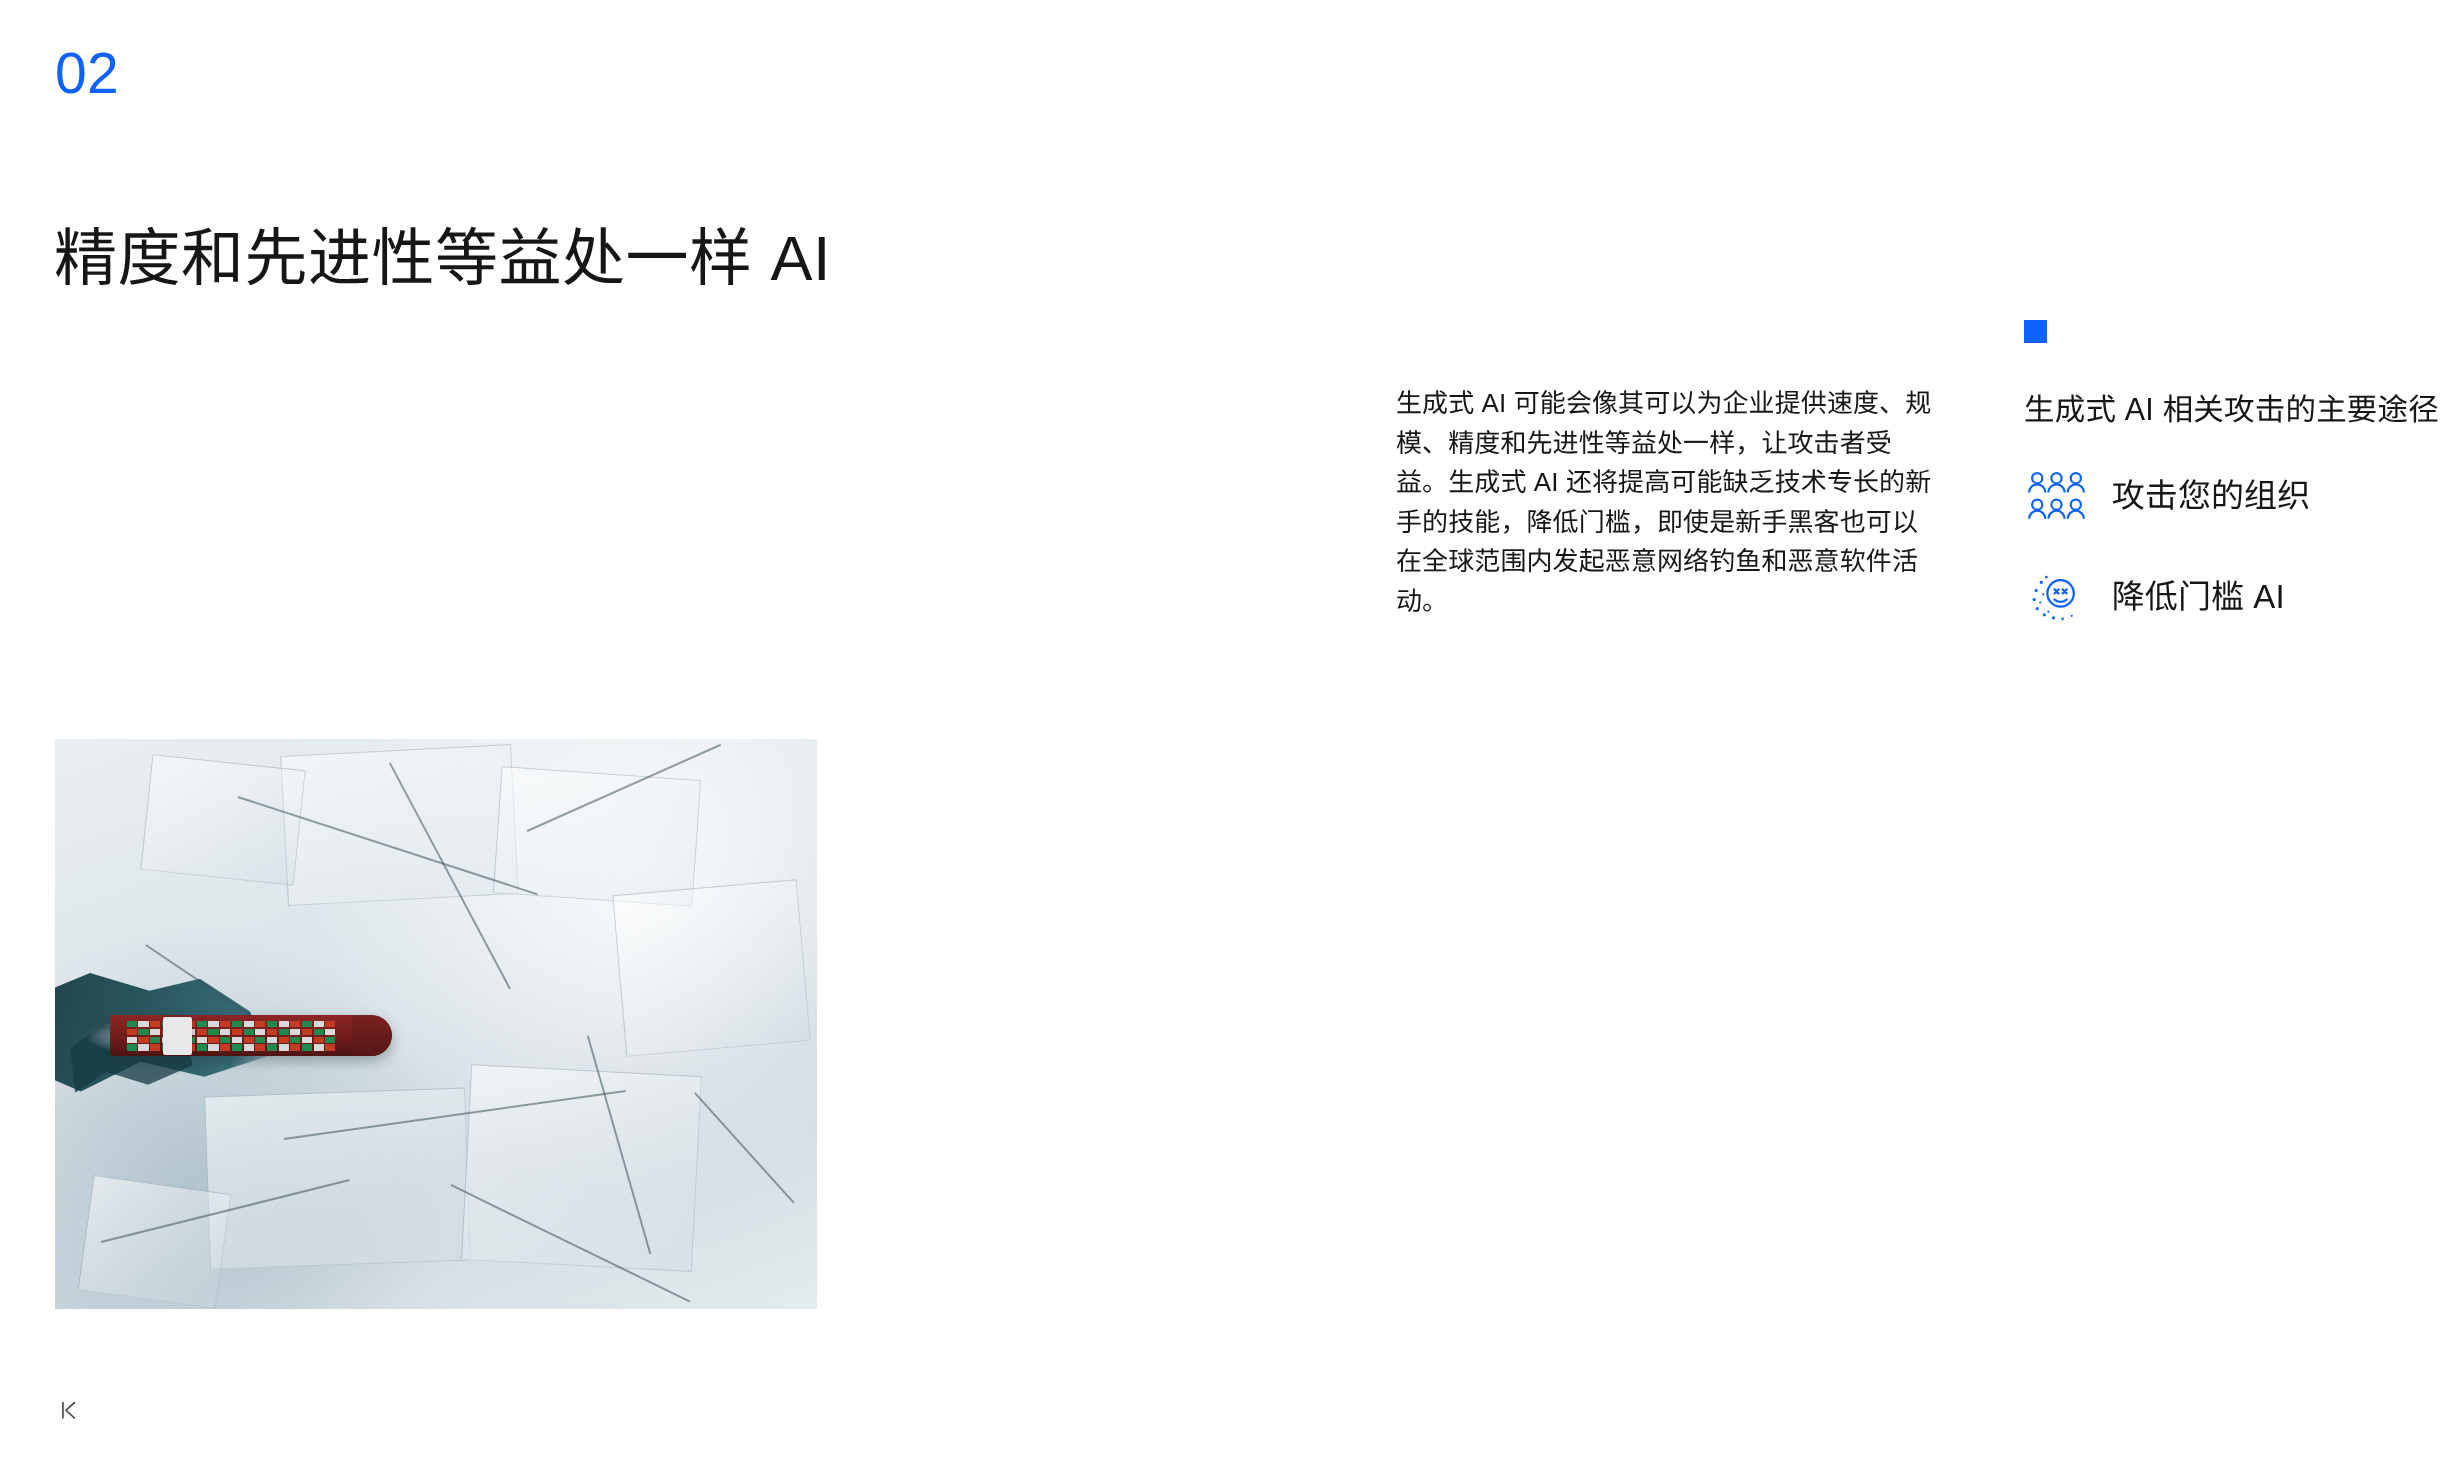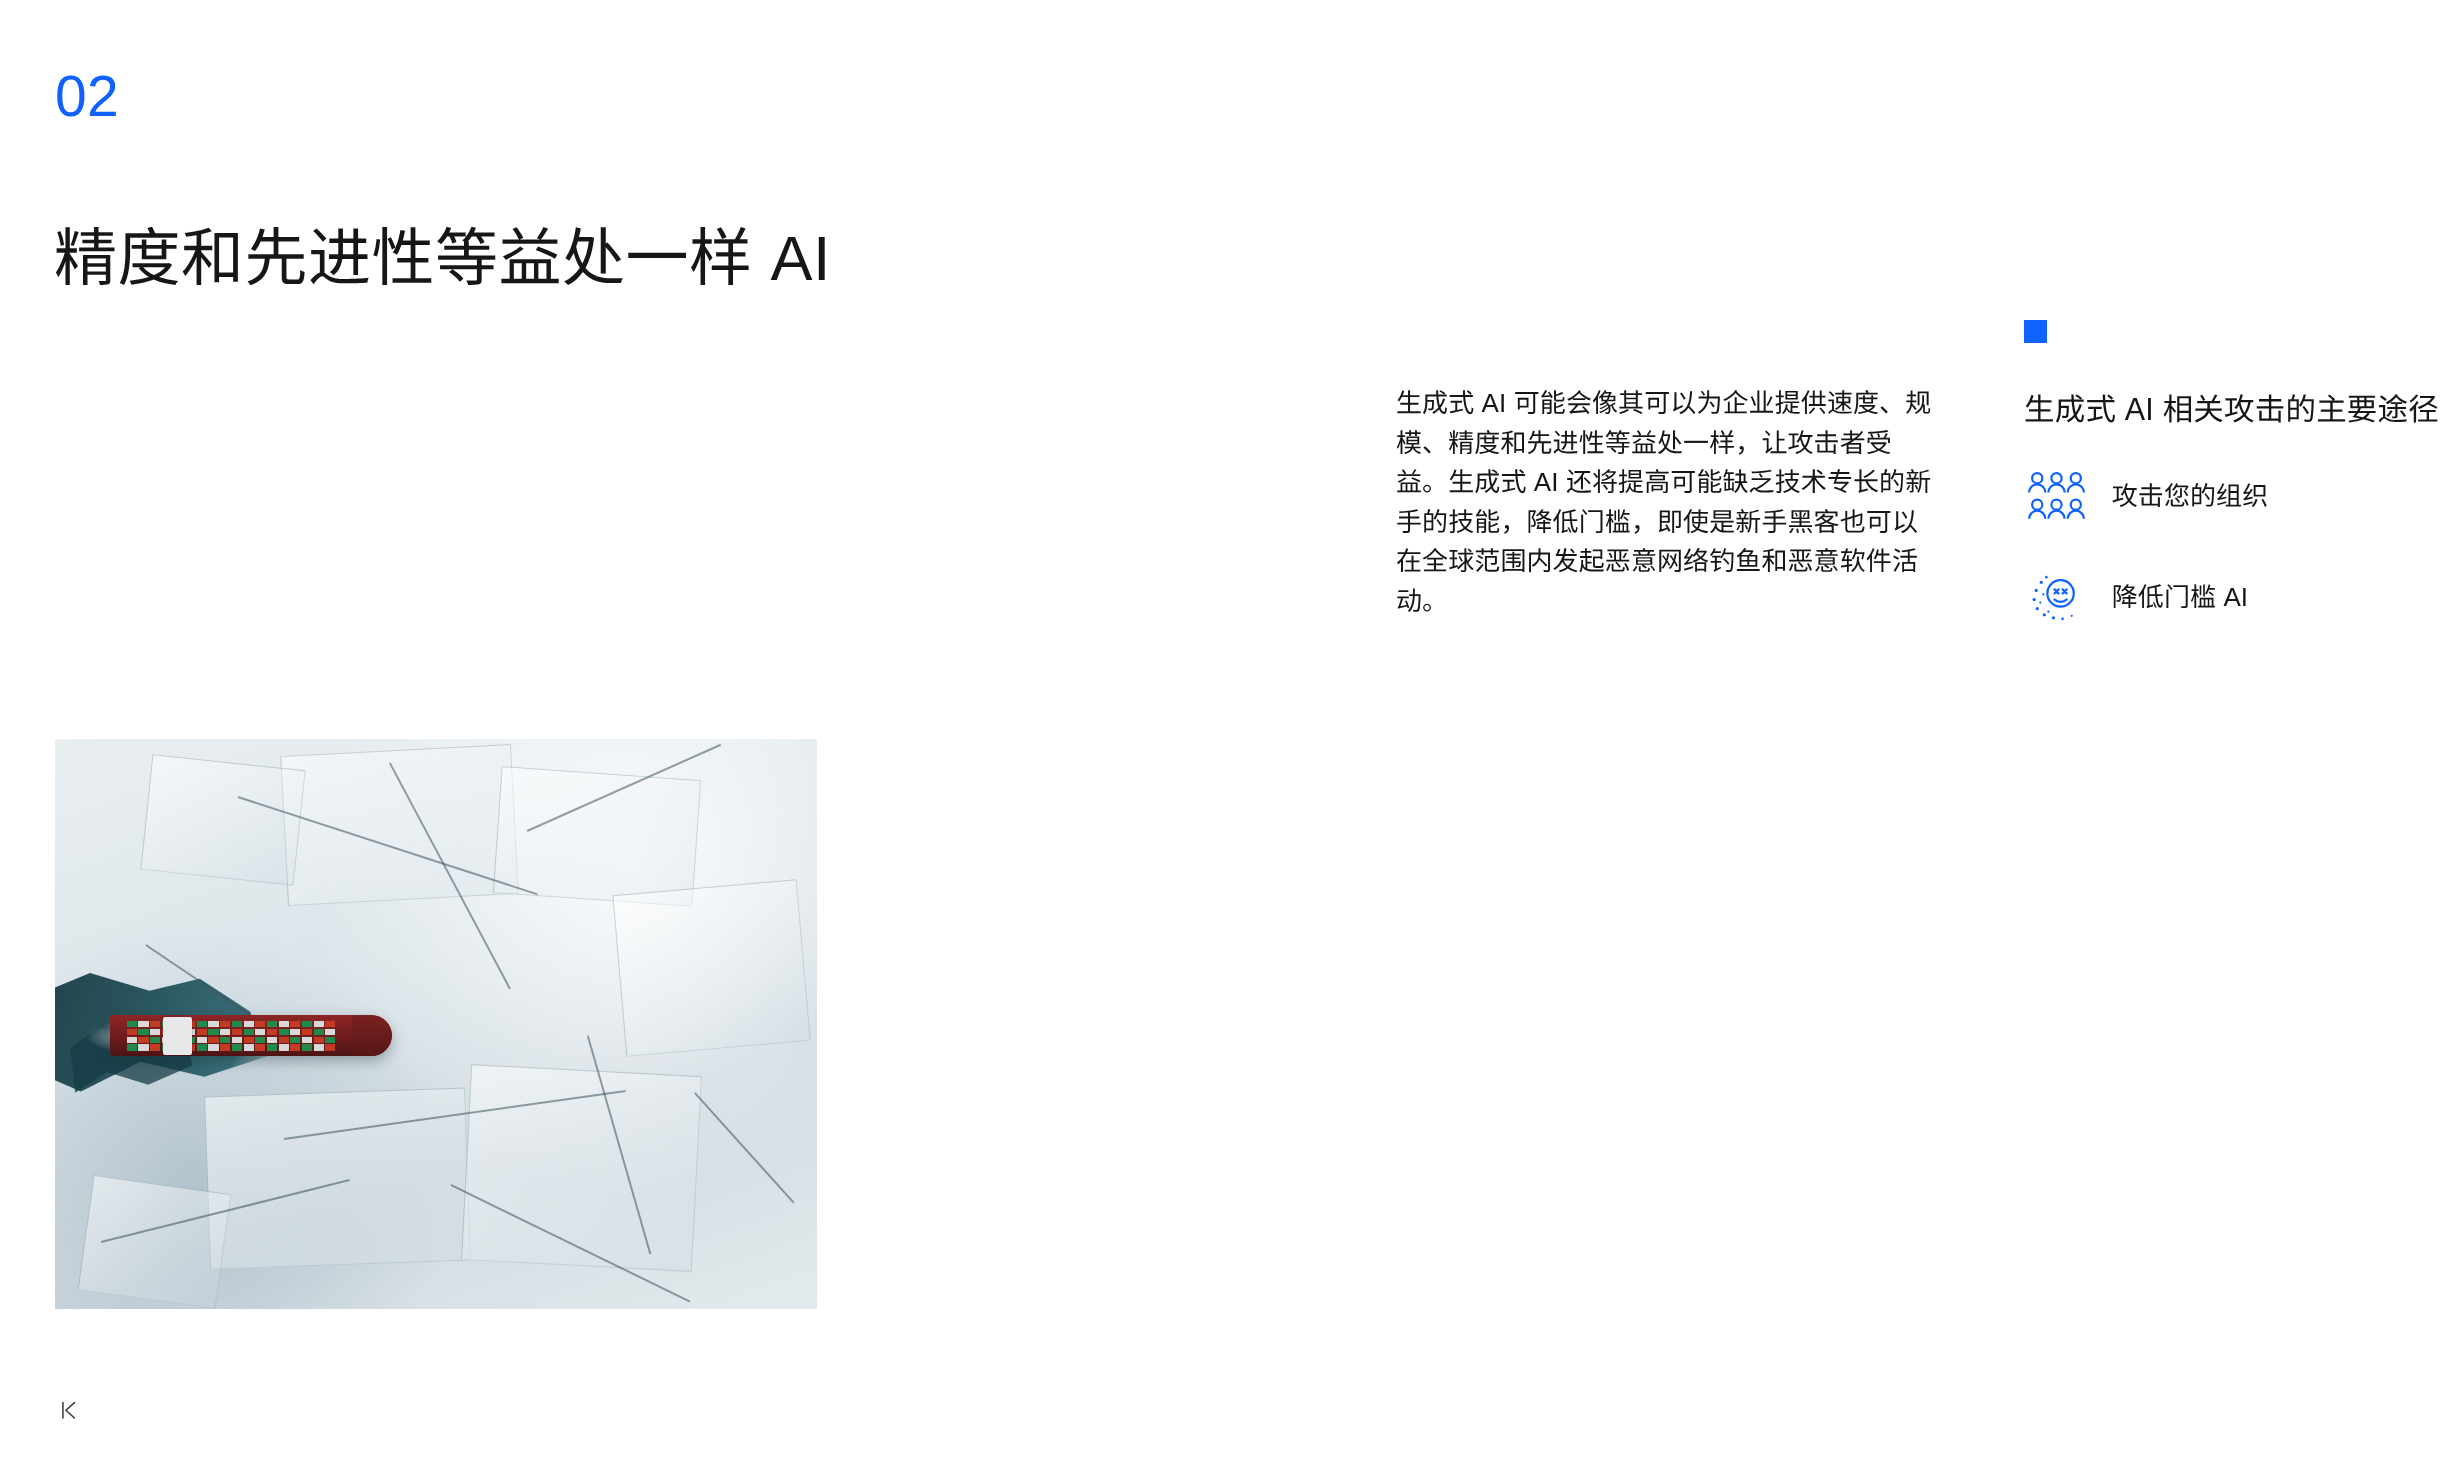--- a/index.html
+++ b/index.html
@@ -19,21 +19,20 @@
   
   .chapter-num {
     position: absolute;
     left: 55px;
     top: 45px;
     font-size: 57px;
     line-height: 1;
     color: #0f62fe;
     font-weight: 300;
     letter-spacing: 0.2px;
-    margin-top: 23px;
   }
 
   
   .page-title {
     position: absolute;
     left: 54px;
     top: 181px;
     font-size: 63px;
     line-height: 1.12;
     font-weight: 400;
@@ -192,21 +191,21 @@
   }
   .vector-icon {
     width: 65px;
     height: 65px;
     flex: 0 0 65px;
     display: flex;
     align-items: center;
     justify-content: center;
   }
   .vector-label {
-    font-size: 26px;
+    font-size: 33px;
     line-height: 1.3;
     color: #161616;
     letter-spacing: 0.1px;
     white-space: nowrap;
   }
 
   
   .footer {
     position: absolute;
     left: 0;

